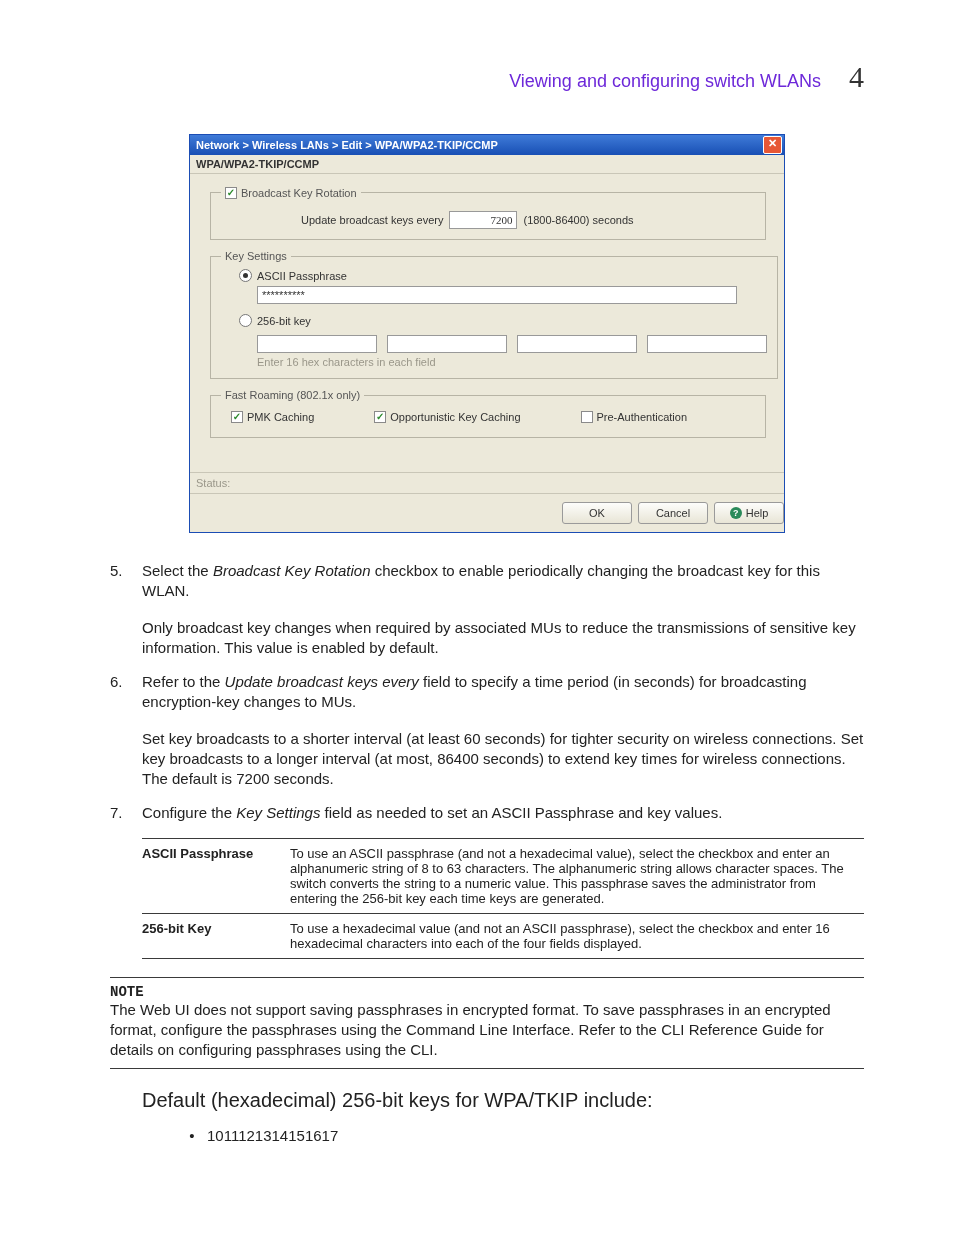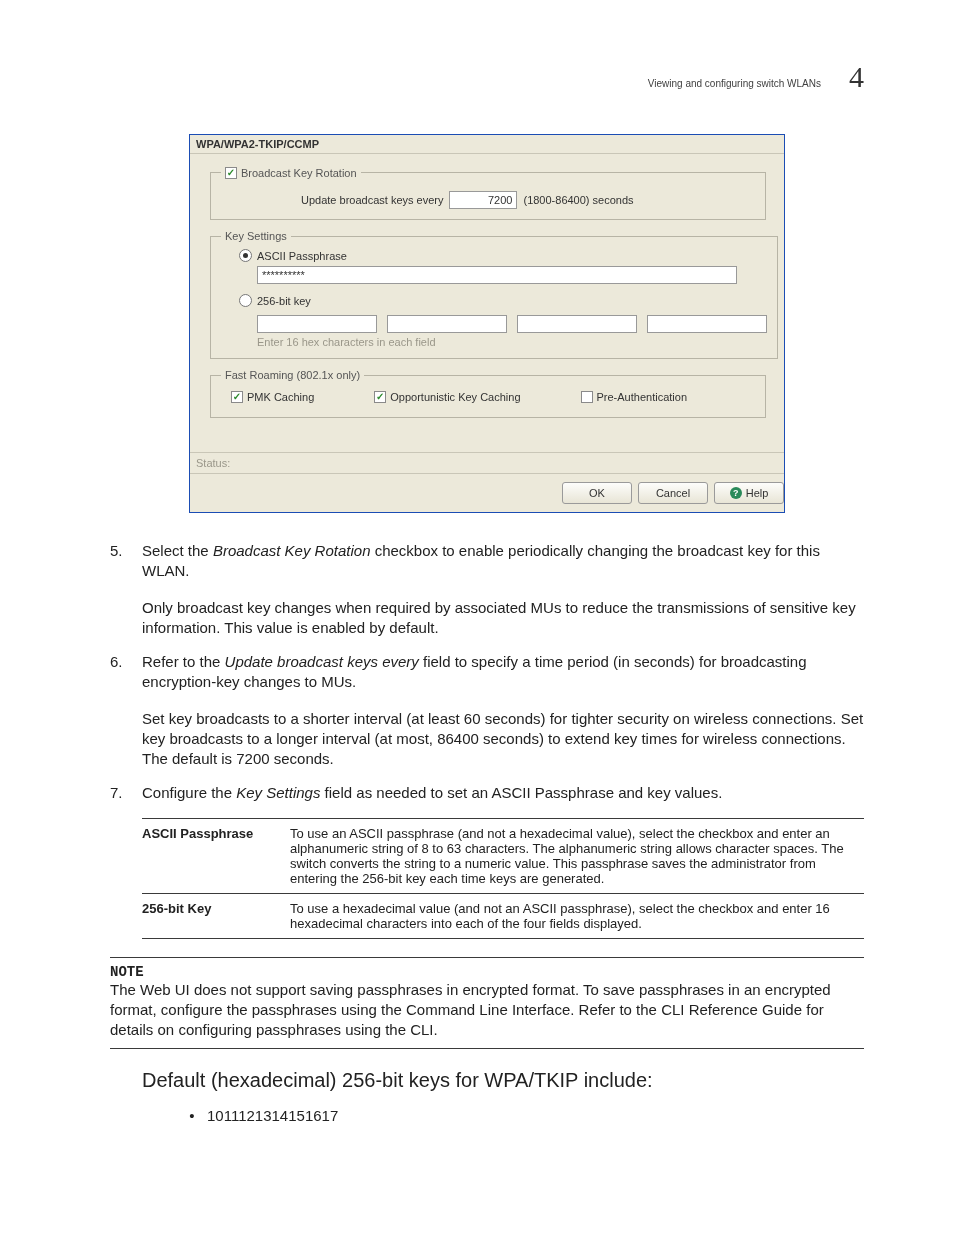--- a/index.html
+++ b/index.html
@@ -16,22 +16,22 @@
     position: relative;
   }
   .page-header {
     display: flex;
     justify-content: flex-end;
     align-items: baseline;
     gap: 28px;
     margin-bottom: 28px;
   }
   .page-header .header-text {
-    font-size: 10px;
-    color: #404040;
+    font-size: 18px;
+    color: #6d28d9;
   }
   .page-header .chapter-num {
     font-size: 30px;
     font-family: Georgia, "Times New Roman", serif;
     color: #333;
   }
 
   
   .dlg-container {
     margin: 40px auto 28px auto;
@@ -273,34 +273,38 @@
 
 <div class="page">
 
   <div class="page-header">
     <span class="header-text">Viewing and configuring switch WLANs</span>
     <span class="chapter-num">4</span>
   </div>
 
   <div class="dlg-container">
     <div class="dlg">
+      <div class="dlg-titlebar">
+        <span>Network &gt; Wireless LANs &gt; Edit &gt; WPA/WPA2-TKIP/CCMP</span>
+        <div class="close-btn">✕</div>
+      </div>
       <div class="dlg-subhead">WPA/WPA2-TKIP/CCMP</div>
 
       <div class="dlg-body">
 
         <fieldset class="grp">
           <legend>
             <span class="chk">
               <span class="chk-box">✓</span>
               <span>Broadcast Key Rotation</span>
             </span>
           </legend>
           <div class="line-row">
             <span>Update broadcast keys every</span>
-            <span class="text-input right" style="width:58px;">7200</span>
+            <span class="text-input right" style="width:58px;font-family:Liberation Serif, serif;">7200</span>
             <span>(1800-86400) seconds</span>
           </div>
         </fieldset>
 
         <fieldset class="grp">
           <legend>Key Settings</legend>
 
           <div style="padding-left:18px;">
             <div class="rad">
               <span class="rad-circle">

